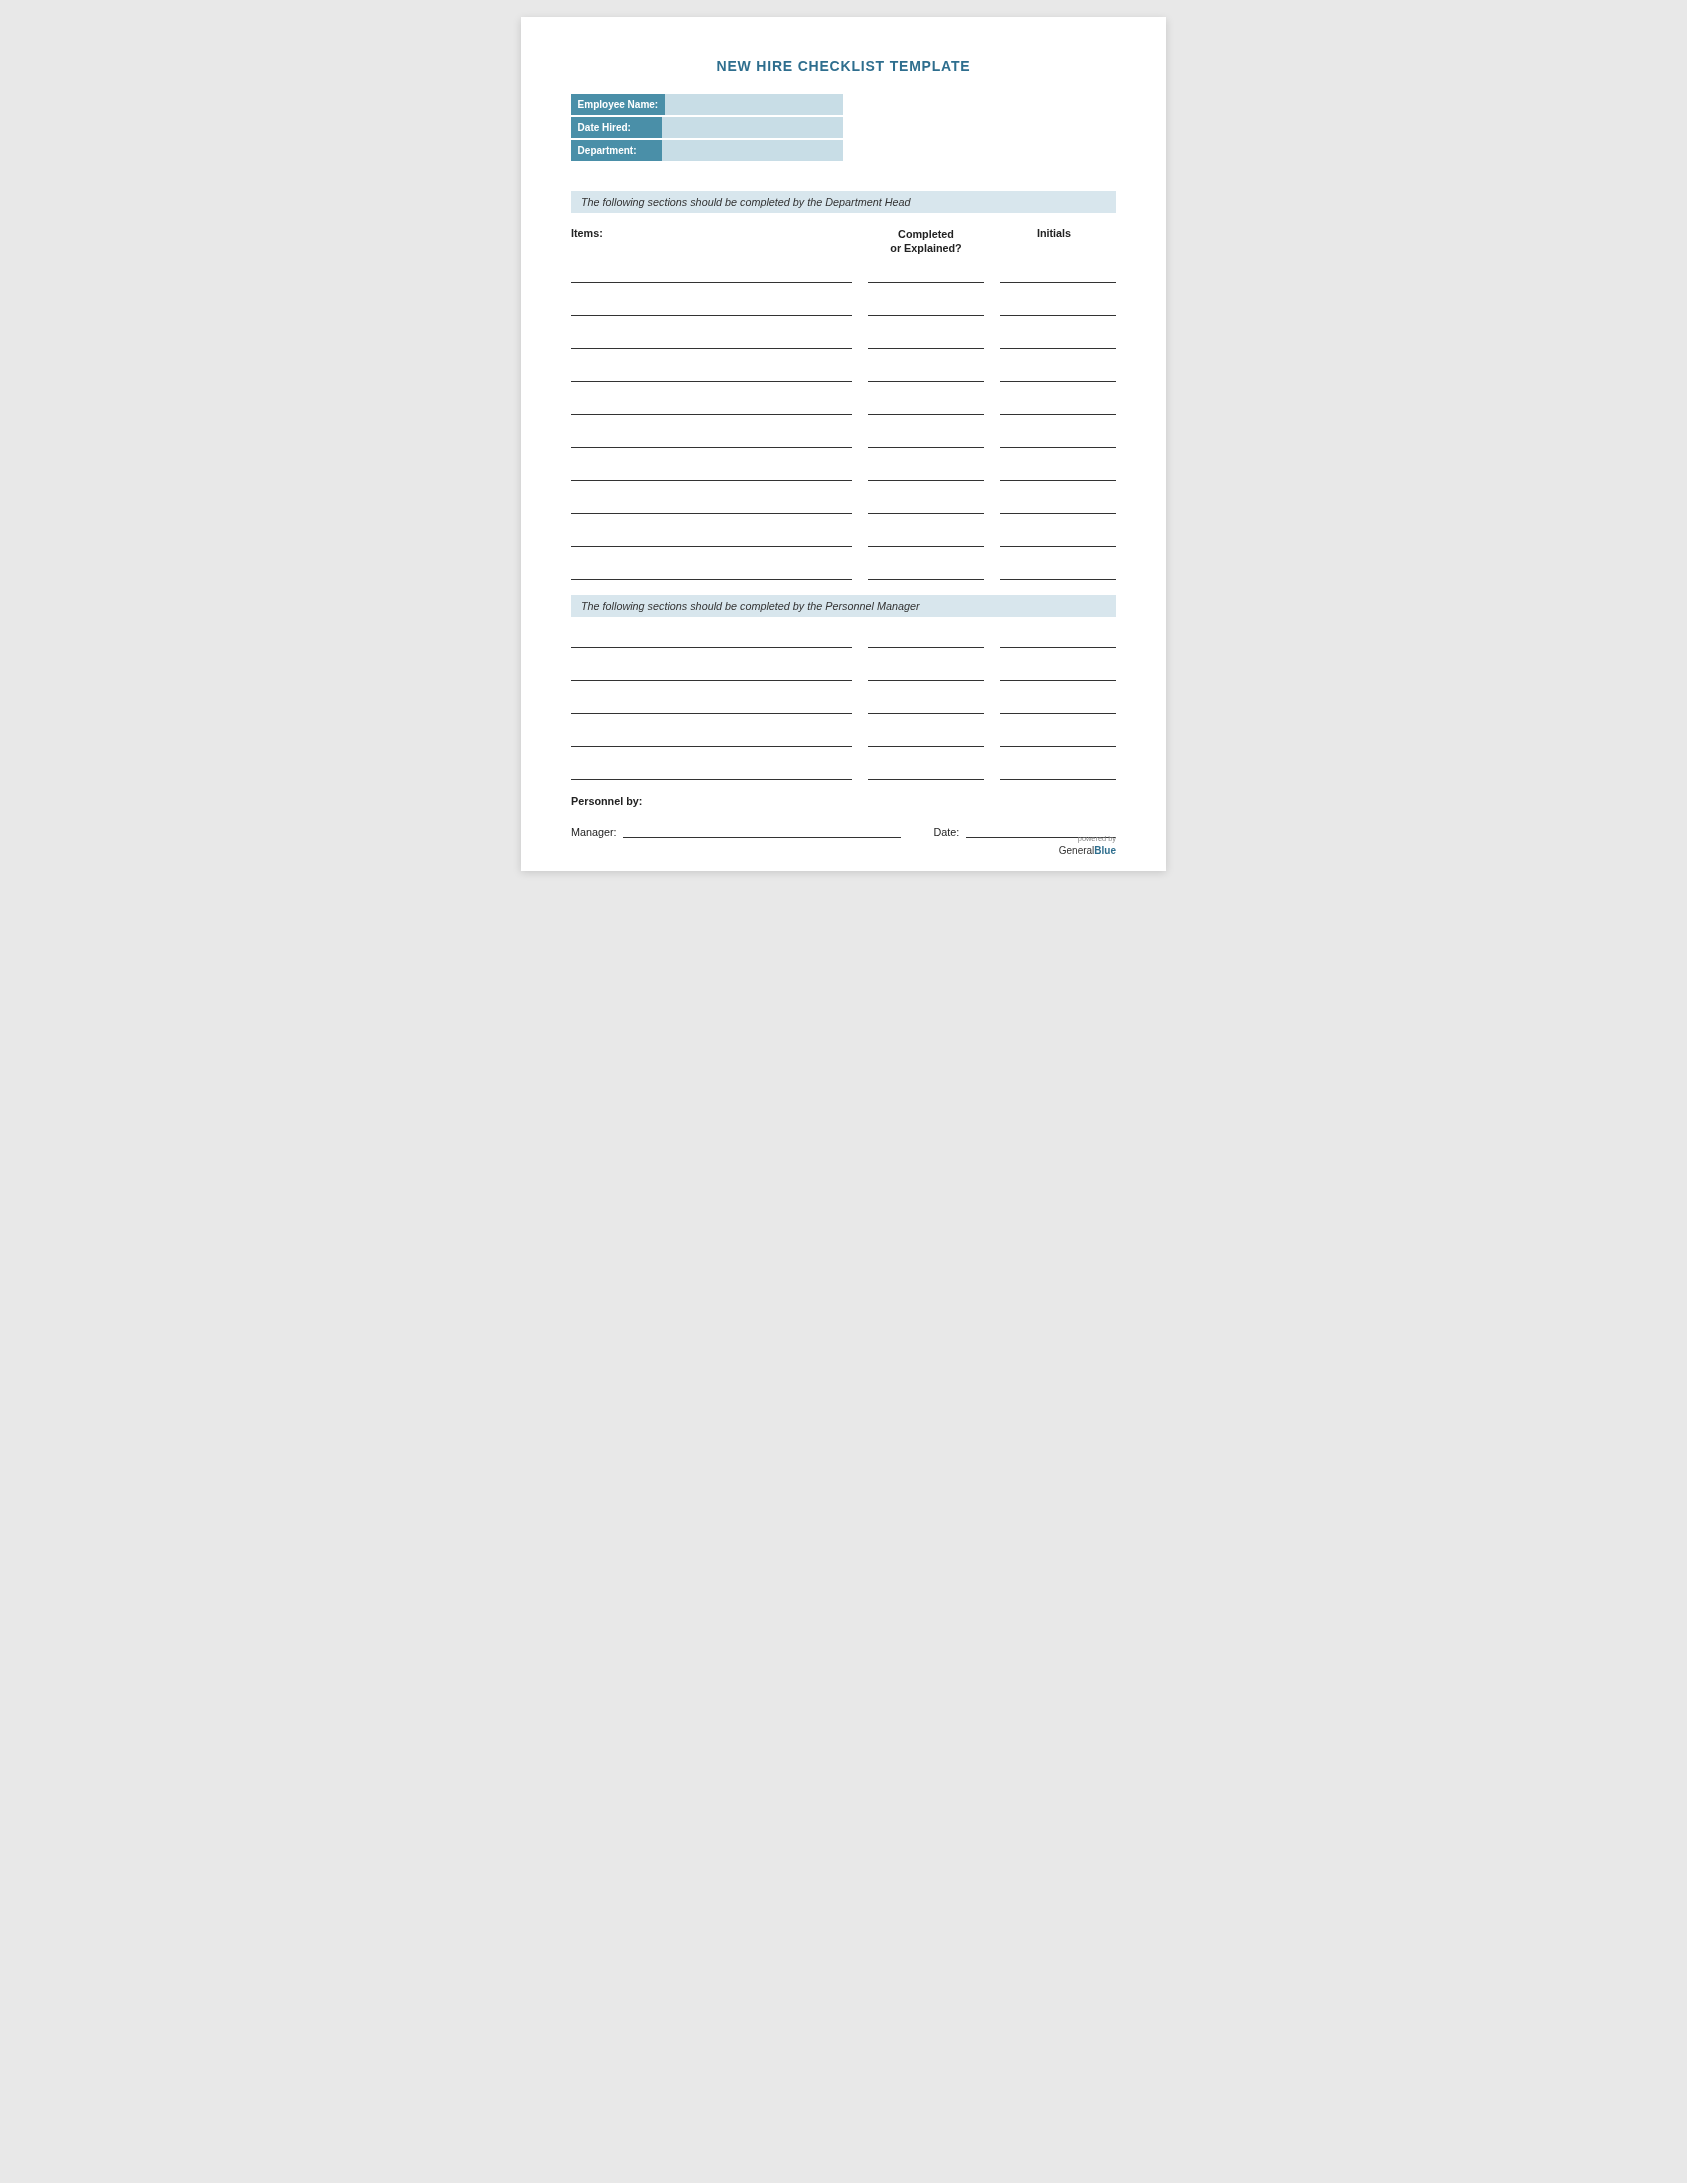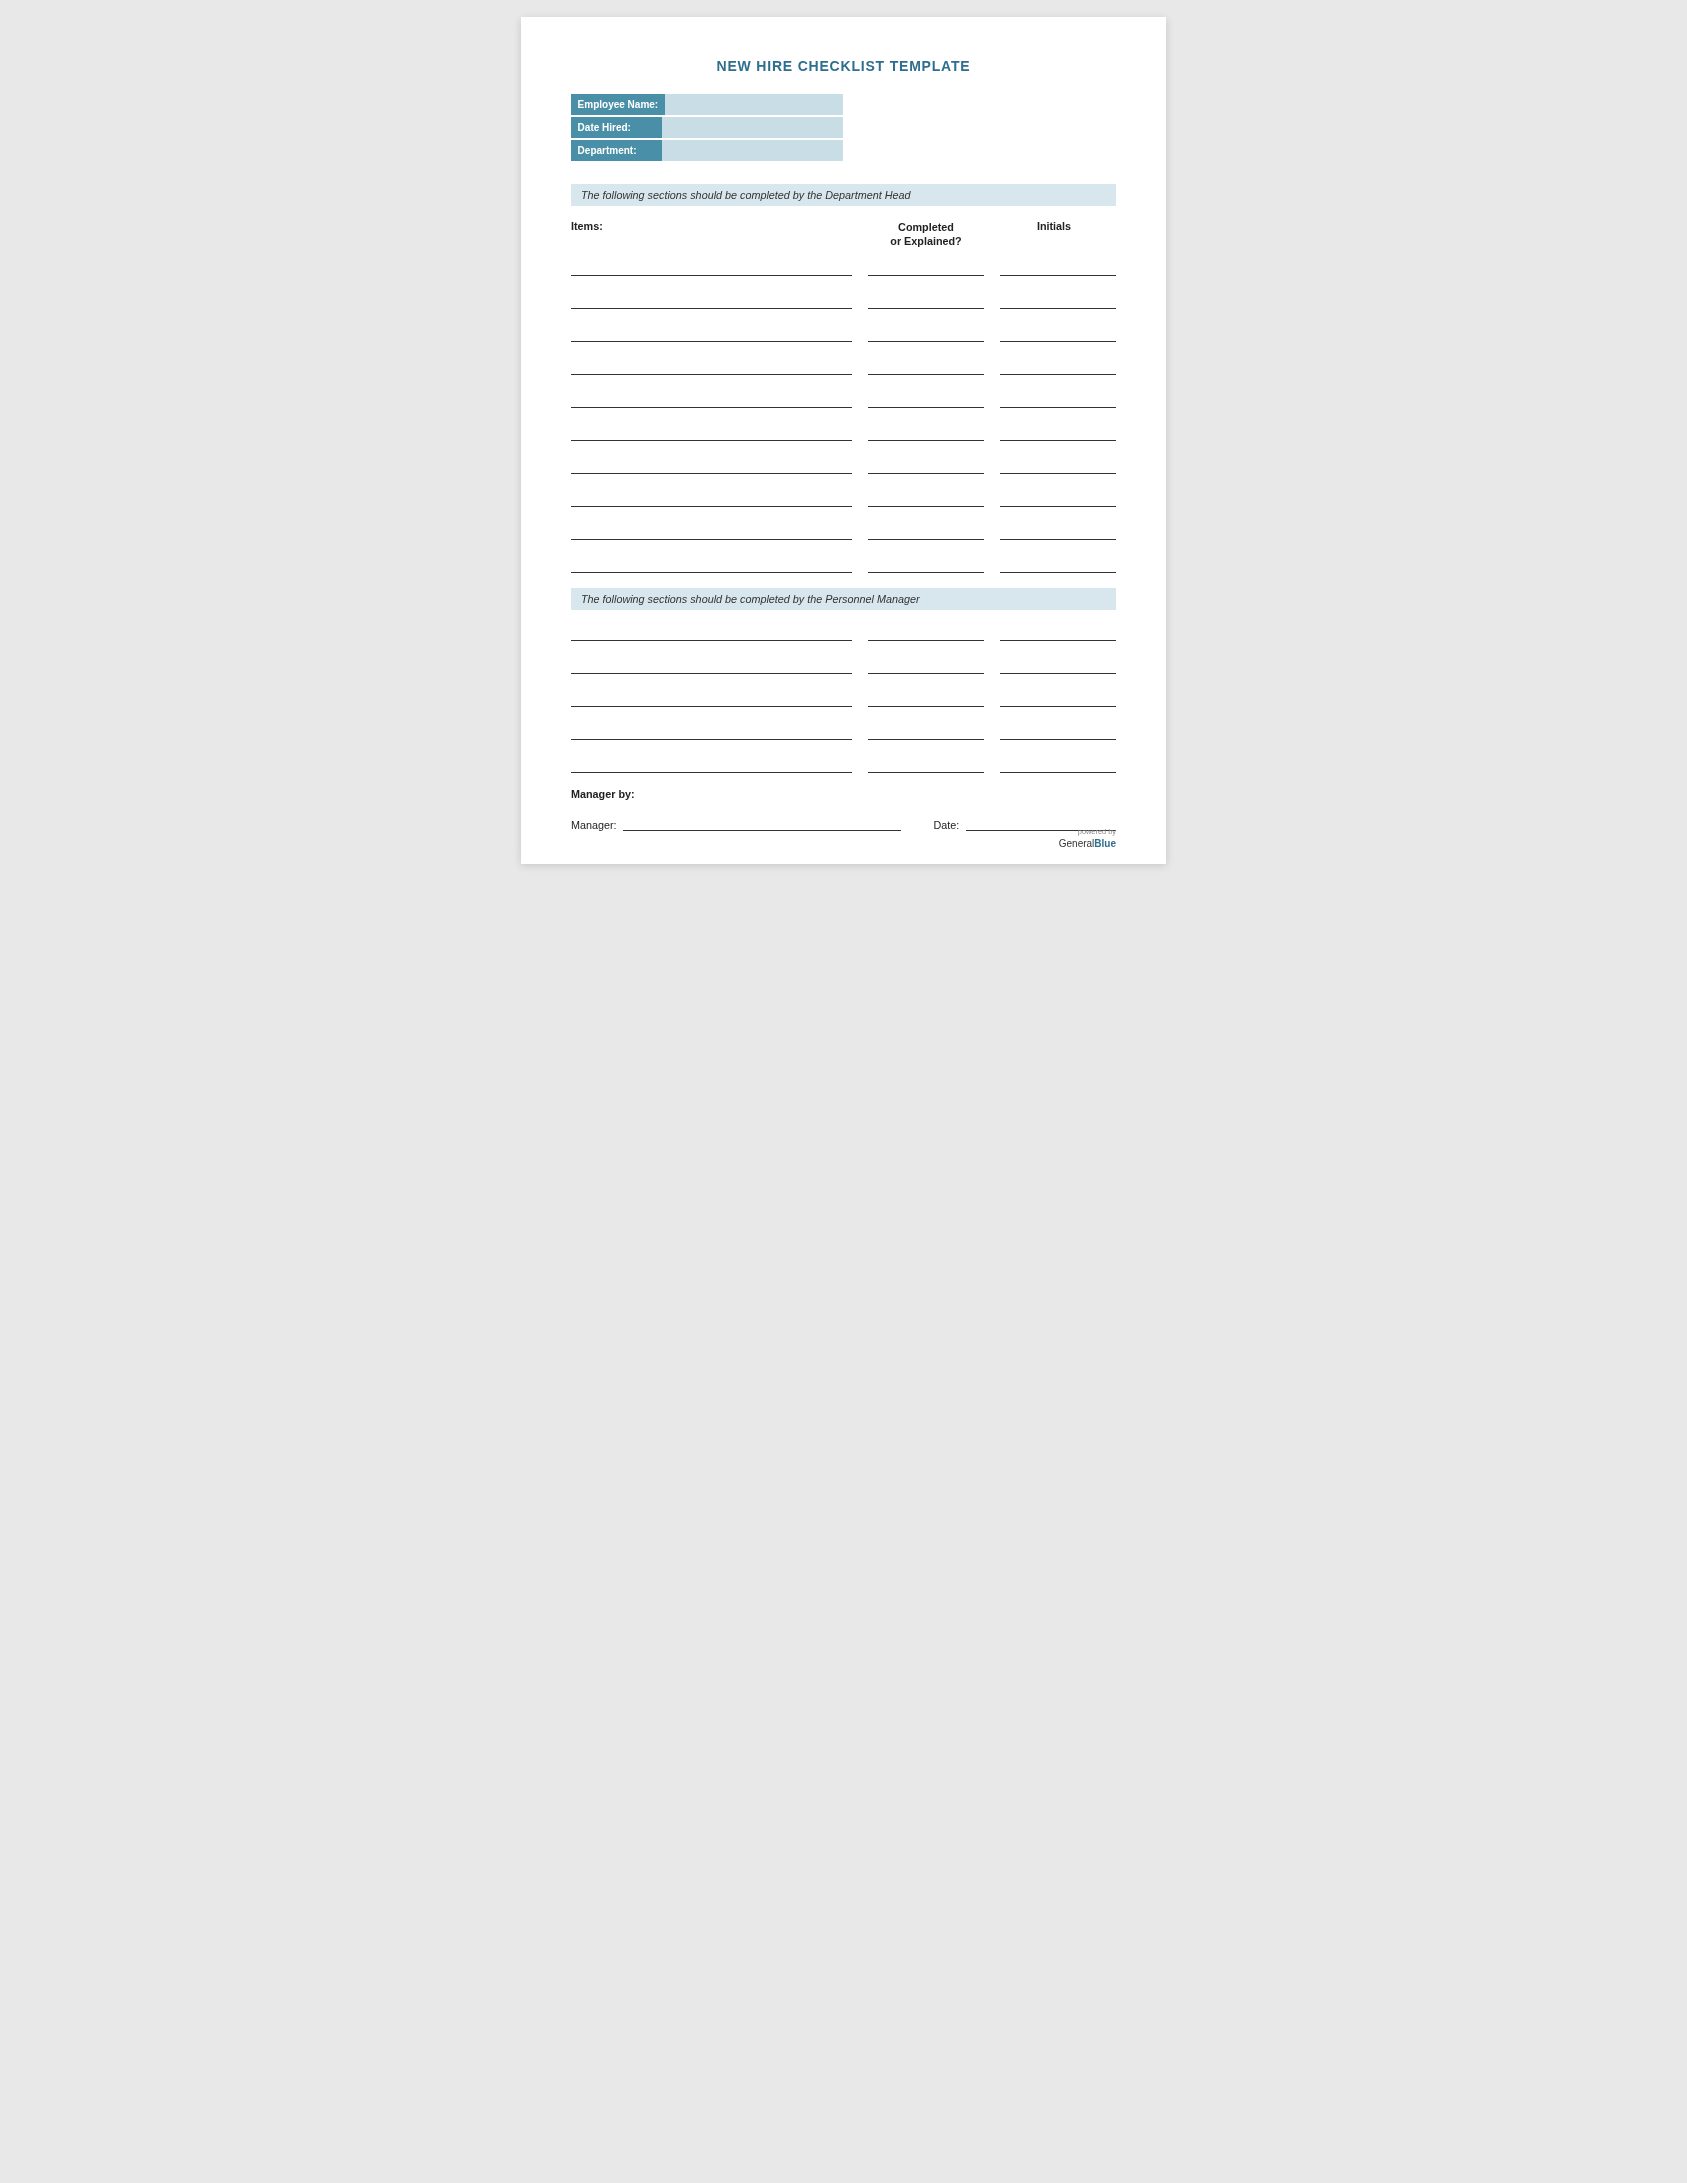--- a/index.html
+++ b/index.html
@@ -35,21 +35,21 @@
       letter-spacing: 0.8px;
       margin-bottom: 20px;
       text-transform: uppercase;
     }
 
     
     .info-grid {
       display: grid;
       grid-template-columns: 1fr 1fr;
       gap: 1.7px;
-      margin-bottom: 23px;
+      margin-bottom: 30px;
     }
 
     .info-row {
       display: flex;
       align-items: stretch;
       height: 21.5px;
     }
 
     .info-label {
       background: #4a8fa8;
@@ -332,21 +332,21 @@
       <div class="line-right"></div>
     </div>
     <div class="line-row">
       <div class="line-left"></div>
       <div class="line-middle"></div>
       <div class="line-right"></div>
     </div>
   </div>
 
   <div class="approved-section">
-    <div class="approved-title">Manager by:</div>
+    <div class="approved-title">Personnel by:</div>
     <div class="approved-row">
       <div class="approved-left">
         <span class="approved-label">Manager:</span>
         <div class="approved-line"></div>
       </div>
       <div class="approved-right">
         <span class="approved-date-label">Date:</span>
         <div class="approved-date-line"></div>
       </div>
     </div>

